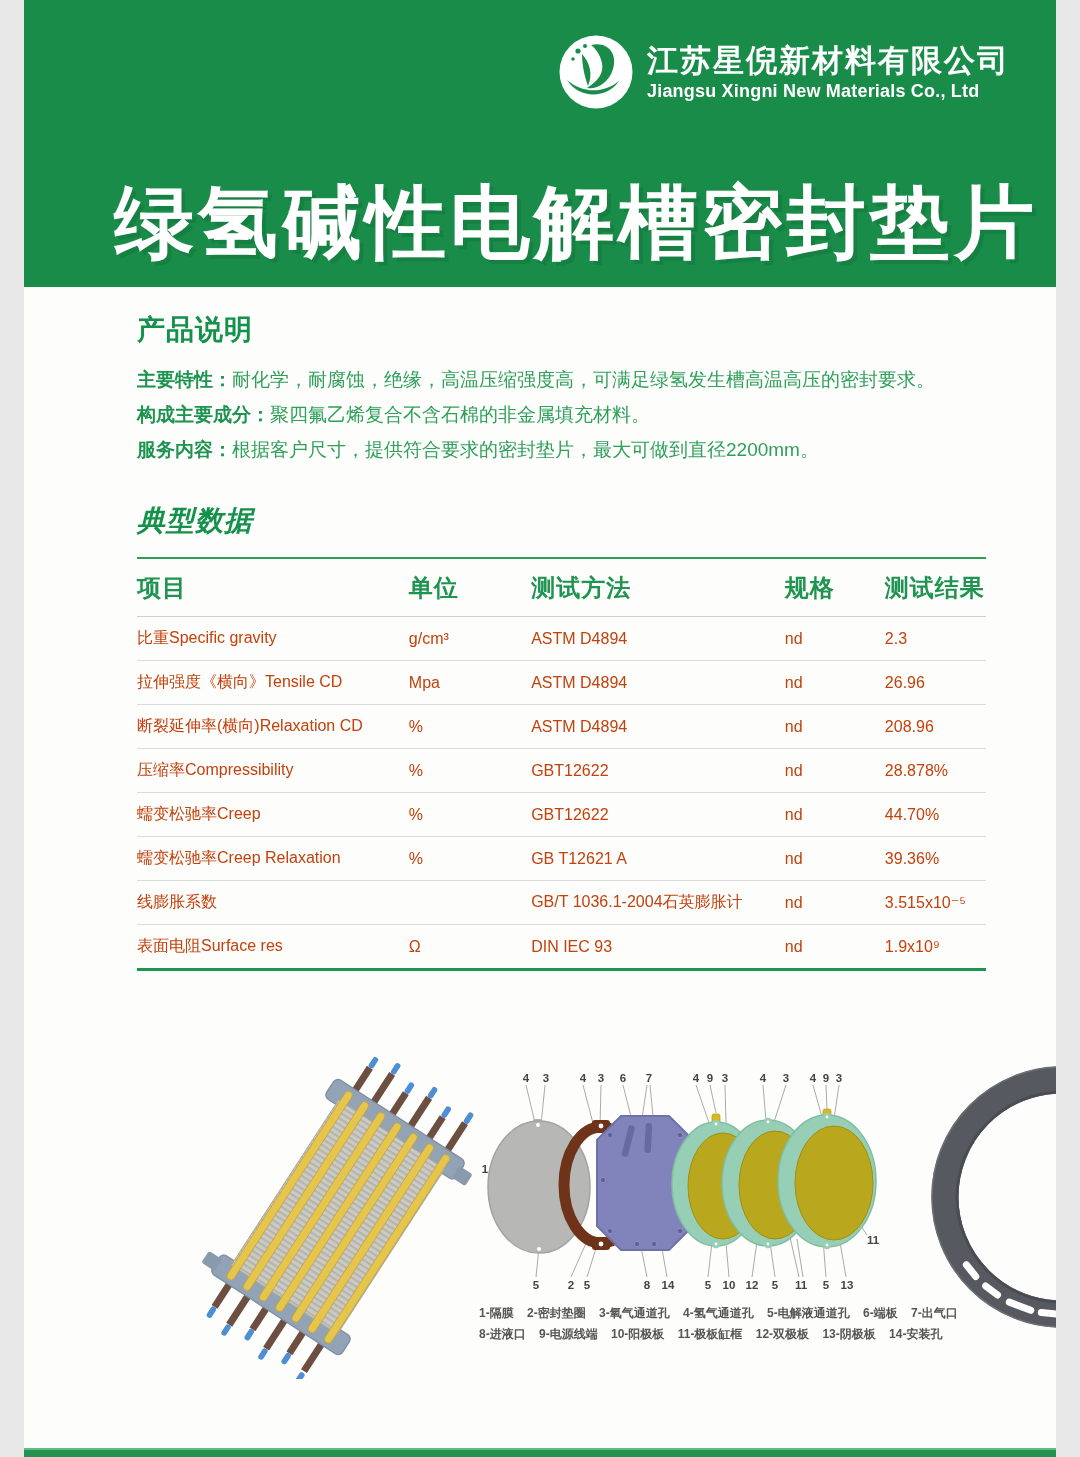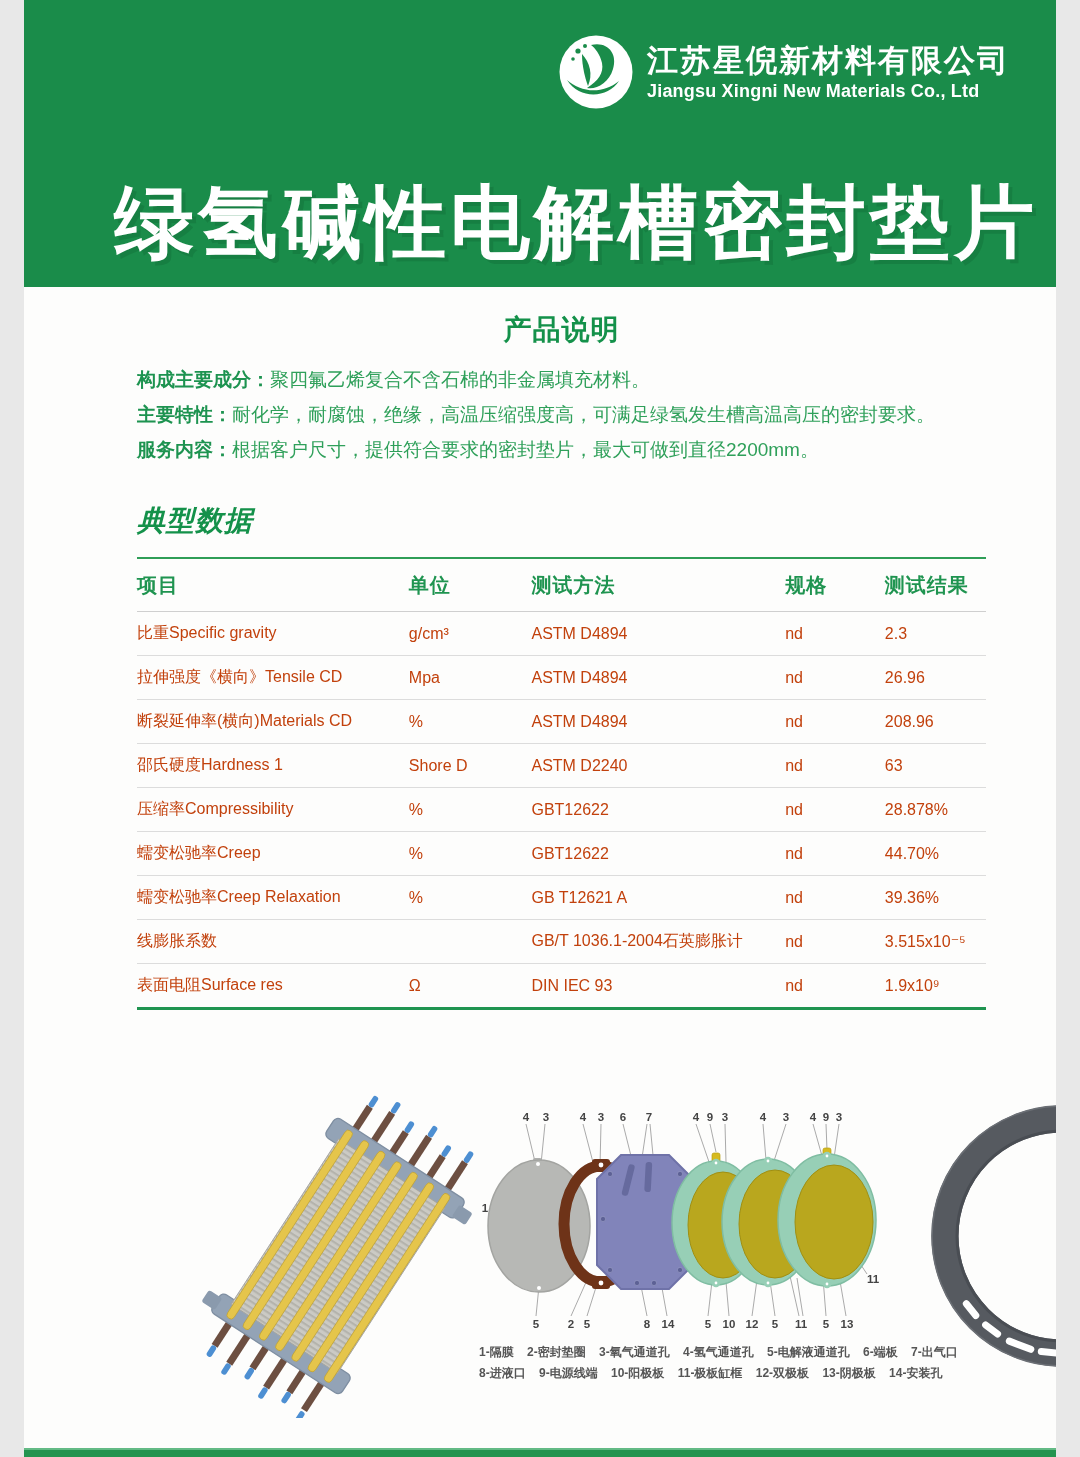--- a/index.html
+++ b/index.html
@@ -16,31 +16,31 @@
   .brand-cn { color:#ffffff; font-size:31px; font-weight:bold; letter-spacing:2px; line-height:38px; }
   .brand-en { color:#ffffff; font-size:18px; font-weight:bold; letter-spacing:0.2px; line-height:22px; }
   .hero-title {
     position:absolute; left:72px; right:0; top:158px; text-align:center;
     color:#ffffff; font-size:80px; font-weight:900; letter-spacing:4px;
     text-shadow:4px 4px 0 rgba(8,70,36,0.18); white-space:nowrap;margin-top:12px;
   }
   
   .content { padding:0 70px 0 113px; }
   .section-heading { color:#14914a; font-size:28px; font-weight:800; letter-spacing:1px; }
-  .heading-desc { margin-top:24px;text-align:center; }
+  .heading-desc { margin-top:24px; }
   .desc-block { margin-top:13px; }
   .desc-line { color:#2fa05a; font-size:19px; line-height:35px; }
   .desc-line b { color:#1d9350; font-weight:bold; }
   .heading-data { margin-top:35px;font-style:italic; }
   table.data-table {
     width:100%; border-collapse:collapse; margin-top:17px;
     border-top:2px solid #2f9e57; border-bottom:3px solid #1f9450;
   }
   table.data-table th {
-    color:#1f9450; font-size:20px; font-weight:bold; text-align:left;
+    color:#1f9450; font-size:24px; font-weight:bold; text-align:left;
     padding:13px 0 12px; border-bottom:1px solid #cfcfcf; letter-spacing:1px;
   }
   table.data-table td {
     color:#c2410c; font-size:16px; text-align:left;
     padding:11px 0; border-bottom:1px solid #dcdcdc;
   }
   table.data-table tr:last-child td { border-bottom:none; }
   
   .figures { position:relative; height:352px; margin-top:70px; }
   .fig-stack { position:absolute; left:50px; top:4px; width:302px; height:334px; }
@@ -78,22 +78,22 @@
         <div class="brand-en">Jiangsu Xingni New Materials Co., Ltd</div>
       </div>
     </div>
     <div class="hero-title">绿氢碱性电解槽密封垫片</div>
   </div>
 
   <div class="content">
 
     <div class="section-heading heading-desc">产品说明</div>
     <div class="desc-block">
+        <p class="desc-line"><b>主要特性：</b><span>耐化学，耐腐蚀，绝缘，高温压缩强度高，可满足绿氢发生槽高温高压的密封要求。</span></p>
         <p class="desc-line"><b>构成主要成分：</b><span>聚四氟乙烯复合不含石棉的非金属填充材料。</span></p>
-        <p class="desc-line"><b>主要特性：</b><span>耐化学，耐腐蚀，绝缘，高温压缩强度高，可满足绿氢发生槽高温高压的密封要求。</span></p>
         <p class="desc-line"><b>服务内容：</b><span>根据客户尺寸，提供符合要求的密封垫片，最大可做到直径2200mm。</span></p>
       </div>
 
     <div class="section-heading heading-data">典型数据</div>
 
     <table class="data-table">
       <colgroup>
         <col style="width:287px">
           <col style="width:130px">
           <col style="width:270px">
@@ -118,32 +118,25 @@
             <td>2.3</td>
           </tr>
           <tr>
             <td>拉伸强度《横向》Tensile CD</td>
             <td>Mpa</td>
             <td>ASTM D4894</td>
             <td>nd</td>
             <td>26.96</td>
           </tr>
           <tr>
-            <td>断裂延伸率(横向)Materials CD</td>
+            <td>断裂延伸率(横向)Relaxation CD</td>
             <td>%</td>
             <td>ASTM D4894</td>
             <td>nd</td>
             <td>208.96</td>
-          </tr>
-          <tr>
-            <td>邵氏硬度Hardness 1</td>
-            <td>Shore D</td>
-            <td>ASTM D2240</td>
-            <td>nd</td>
-            <td>63</td>
           </tr>
           <tr>
             <td>压缩率Compressibility</td>
             <td>%</td>
             <td>GBT12622</td>
             <td>nd</td>
             <td>28.878%</td>
           </tr>
           <tr>
             <td>蠕变松驰率Creep</td>

